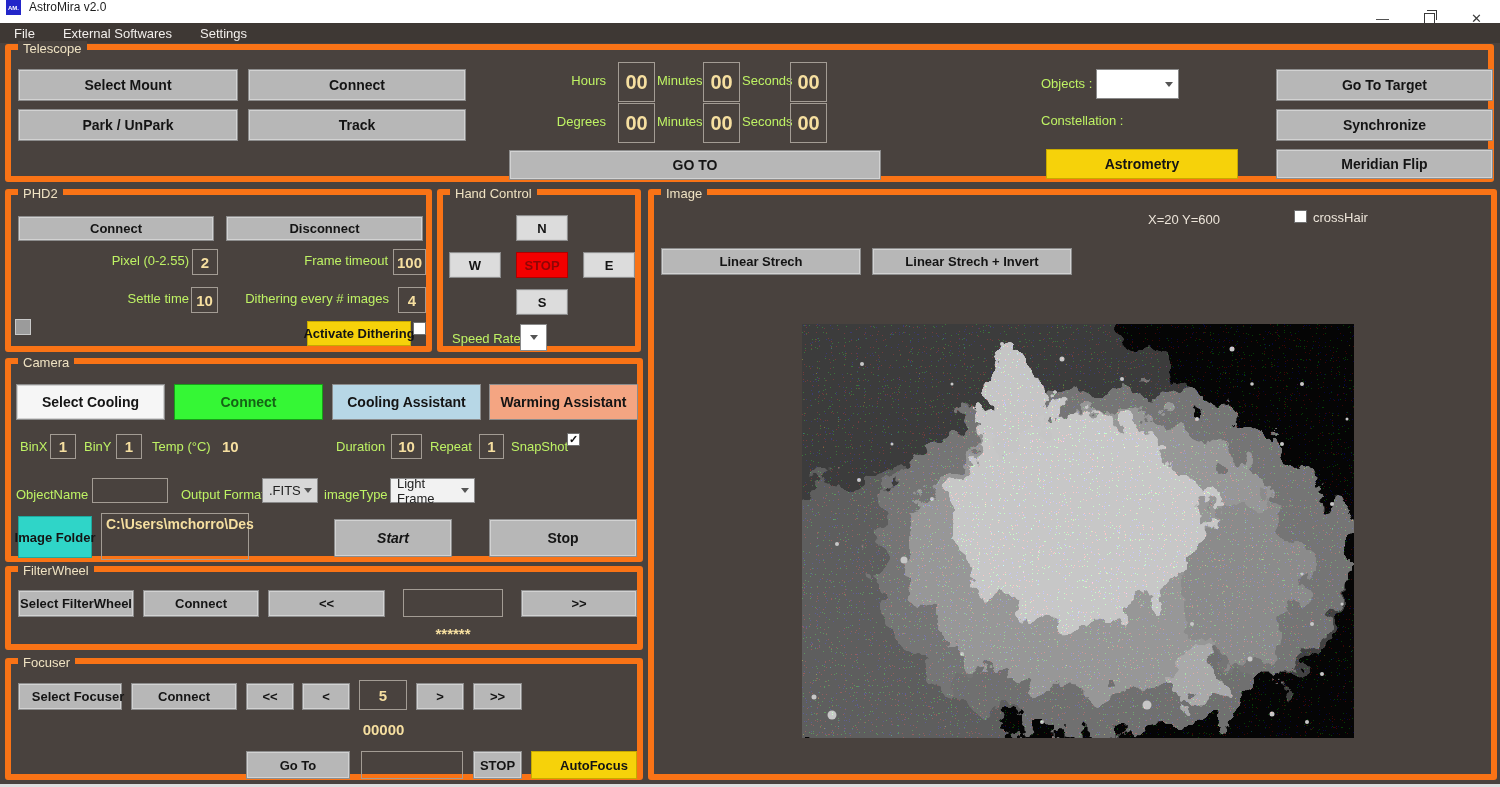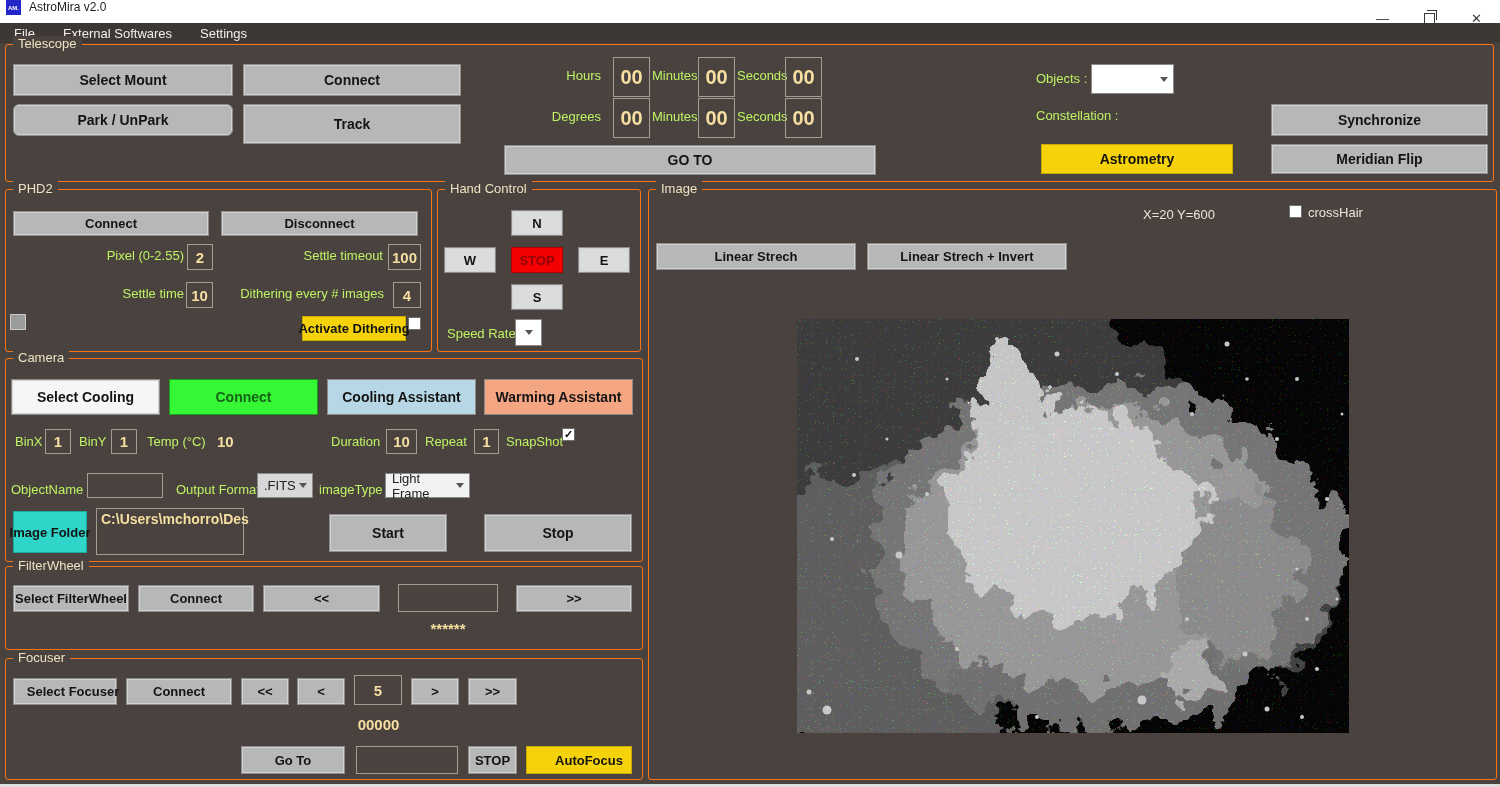--- a/index.html
+++ b/index.html
@@ -9,21 +9,21 @@
   .appicon{width:15px;height:15px;background:#2326c9;color:#fff;font-size:6px;font-weight:bold;display:flex;align-items:center;justify-content:center;margin-left:6px;}
   .apptitle{margin-left:8px;font-size:12px;color:#1b1b1b;}
   .winbtns{margin-left:auto;display:flex;height:100%;}
   .winbtn{width:47px;display:flex;align-items:center;justify-content:center;color:#3a3a3a;font-size:13px;}
   .restore-box{width:9px;height:9px;border:1px solid #3a3a3a;position:relative;background:#fff;}
   .restore-box::before{content:"";position:absolute;left:2px;top:-4px;width:9px;height:9px;border:1px solid #3a3a3a;border-left:none;border-bottom:none;}
   
   .menubar{position:absolute;left:0;top:23px;width:1500px;height:20px;background:#3e3834;display:flex;align-items:center;gap:28px;padding-left:14px;box-sizing:border-box;}
   .menuitem{color:#f2efec;font-size:13px;}
   
-  .group{position:absolute;border:1px solid #f97316;border-radius:3px;box-sizing:border-box;}
+  .group{position:absolute;border:6px solid #f97316;border-radius:3px;box-sizing:border-box;}
   .glabel{position:absolute;top:-9px;left:7px;background:#49423e;padding:0 5px;color:#efe2c2;font-size:13px;line-height:16px;white-space:nowrap;}
   
   .btn{position:absolute;background:#b7b7b7;border:1px solid #8c8c8c;box-shadow:inset 0 0 0 1px #d2d2d2;color:#141414;font-weight:600;font-size:14px;display:flex;align-items:center;justify-content:center;box-sizing:border-box;white-space:nowrap;}
   .btn.sm{font-size:13px;}
   .btn.light{background:#dcdcdc;}
   .btn.white{background:#f6f6f6;}
   .btn.yellow{background:#f6d20a;border-color:#c7a900;box-shadow:none;}
   .btn.red{background:#f40000;color:#8f0606;border-color:#b00000;box-shadow:none;}
   .btn.green{background:#35f735;color:#156315;border-color:#18a018;box-shadow:none;}
   .btn.cyan{background:#2fd5c8;font-size:13px;box-shadow:none;border-color:#1da99e;}
@@ -63,22 +63,22 @@
   <div class="menubar">
     <span class="menuitem">File</span>
     <span class="menuitem">External Softwares</span>
     <span class="menuitem">Settings</span>
   </div>
 
   <div class="group" style="left:5px;top:44px;width:1489px;height:138px;">
     <span class="glabel">Telescope</span>
     <div class="btn" style="left:7px;top:19px;width:220px;height:32px;">Select Mount</div>
     <div class="btn" style="left:237px;top:19px;width:218px;height:32px;">Connect</div>
-    <div class="btn" style="left:7px;top:59px;width:220px;height:32px;border-radius:6px;">Park / UnPark</div>
-    <div class="btn" style="left:237px;top:59px;width:218px;height:40px;">Track</div>
+    <div class="btn" style="left:7px;top:59px;width:220px;height:32px;">Park / UnPark</div>
+    <div class="btn" style="left:237px;top:59px;width:218px;height:32px;">Track</div>
 
     <span class="lbl r" style="left:510px;top:23px;width:85px;">Hours</span>
     <div class="vbox big" style="left:607px;top:12px;width:37px;height:40px;">00</div>
     <span class="lbl" style="left:646px;top:23px;">Minutes</span>
     <div class="vbox big" style="left:692px;top:12px;width:37px;height:40px;">00</div>
     <span class="lbl" style="left:731px;top:23px;">Seconds</span>
     <div class="vbox big" style="left:779px;top:12px;width:37px;height:40px;">00</div>
 
     <span class="lbl r" style="left:510px;top:64px;width:85px;">Degrees</span>
     <div class="vbox big" style="left:607px;top:53px;width:37px;height:40px;">00</div>
@@ -89,33 +89,34 @@
 
     <div class="btn" style="left:498px;top:100px;width:372px;height:30px;">GO TO</div>
 
     <span class="lbl" style="left:1030px;top:26px;">Objects :</span>
     <div class="combo" style="left:1085px;top:19px;width:83px;height:30px;">
       <span></span>
       <span class="tri"></span>
     </div>
     <span class="lbl" style="left:1030px;top:63px;">Constellation :</span>
 
+    <div class="btn" style="left:1265px;top:19px;width:217px;height:32px;">Go To Target</div>
     <div class="btn" style="left:1265px;top:59px;width:217px;height:32px;">Synchronize</div>
     <div class="btn yellow" style="left:1035px;top:99px;width:192px;height:30px;text-align:center;">Astrometry</div>
     <div class="btn" style="left:1265px;top:99px;width:217px;height:30px;">Meridian Flip</div>
   </div>
 
   <div class="group" style="left:5px;top:189px;width:427px;height:163px;">
     <span class="glabel">PHD2</span>
     <div class="btn sm" style="left:7px;top:21px;width:196px;height:25px;">Connect</div>
     <div class="btn sm" style="left:215px;top:21px;width:197px;height:25px;">Disconnect</div>
 
     <span class="lbl r" style="left:95px;top:58px;width:83px;">Pixel (0-2.55)</span>
     <div class="vbox" style="left:181px;top:54px;width:26px;height:26px;">2</div>
-    <span class="lbl r" style="left:245px;top:58px;width:132px;">Settle timeout</span>
+    <span class="lbl r" style="left:245px;top:58px;width:132px;">Frame timeout</span>
     <div class="vbox" style="left:382px;top:54px;width:33px;height:26px;">100</div>
     <span class="lbl r" style="left:95px;top:96px;width:83px;">Settle time</span>
     <div class="vbox" style="left:180px;top:92px;width:27px;height:26px;">10</div>
     <span class="lbl r" style="left:150px;top:96px;width:228px;">Dithering every # images</span>
     <div class="vbox" style="left:387px;top:92px;width:28px;height:26px;">4</div>
 
     <div class="indicator" style="left:4px;top:124px;"></div>
     <div class="btn sm yellow" style="left:296px;top:126px;width:104px;height:25px;">Activate Dithering</div>
     <div class="check" style="left:402px;top:127px;"></div>
   </div>
@@ -161,21 +162,21 @@
       <span class="tri"></span>
     </div>
     <span class="lbl" style="left:313px;top:123px;">imageType</span>
     <div class="combo" style="left:379px;top:114px;width:85px;height:25px;background:#f2f2f2;">
       <span>Light Frame</span>
       <span class="tri"></span>
     </div>
 
     <div class="btn cyan" style="left:7px;top:152px;width:74px;height:42px;">Image Folder</div>
     <div class="pathbox" style="left:90px;top:149px;width:148px;height:47px;">C:\Users\mchorro\Des</div>
-    <div class="btn" style="left:323px;top:155px;width:118px;height:38px;">Start</div>
+    <div class="btn" style="left:323px;top:155px;width:118px;height:38px;font-style:italic;">Start</div>
     <div class="btn" style="left:478px;top:155px;width:148px;height:38px;">Stop</div>
   </div>
 
   <div class="group" style="left:5px;top:566px;width:638px;height:84px;">
     <span class="glabel">FilterWheel</span>
     <div class="btn sm" style="left:7px;top:18px;width:116px;height:27px;">Select FilterWheel</div>
     <div class="btn sm" style="left:132px;top:18px;width:116px;height:27px;">Connect</div>
     <div class="btn sm" style="left:257px;top:18px;width:117px;height:27px;">&lt;&lt;</div>
     <div class="input" style="left:392px;top:17px;width:100px;height:28px;"></div>
     <div class="btn sm" style="left:510px;top:18px;width:116px;height:27px;">&gt;&gt;</div>

